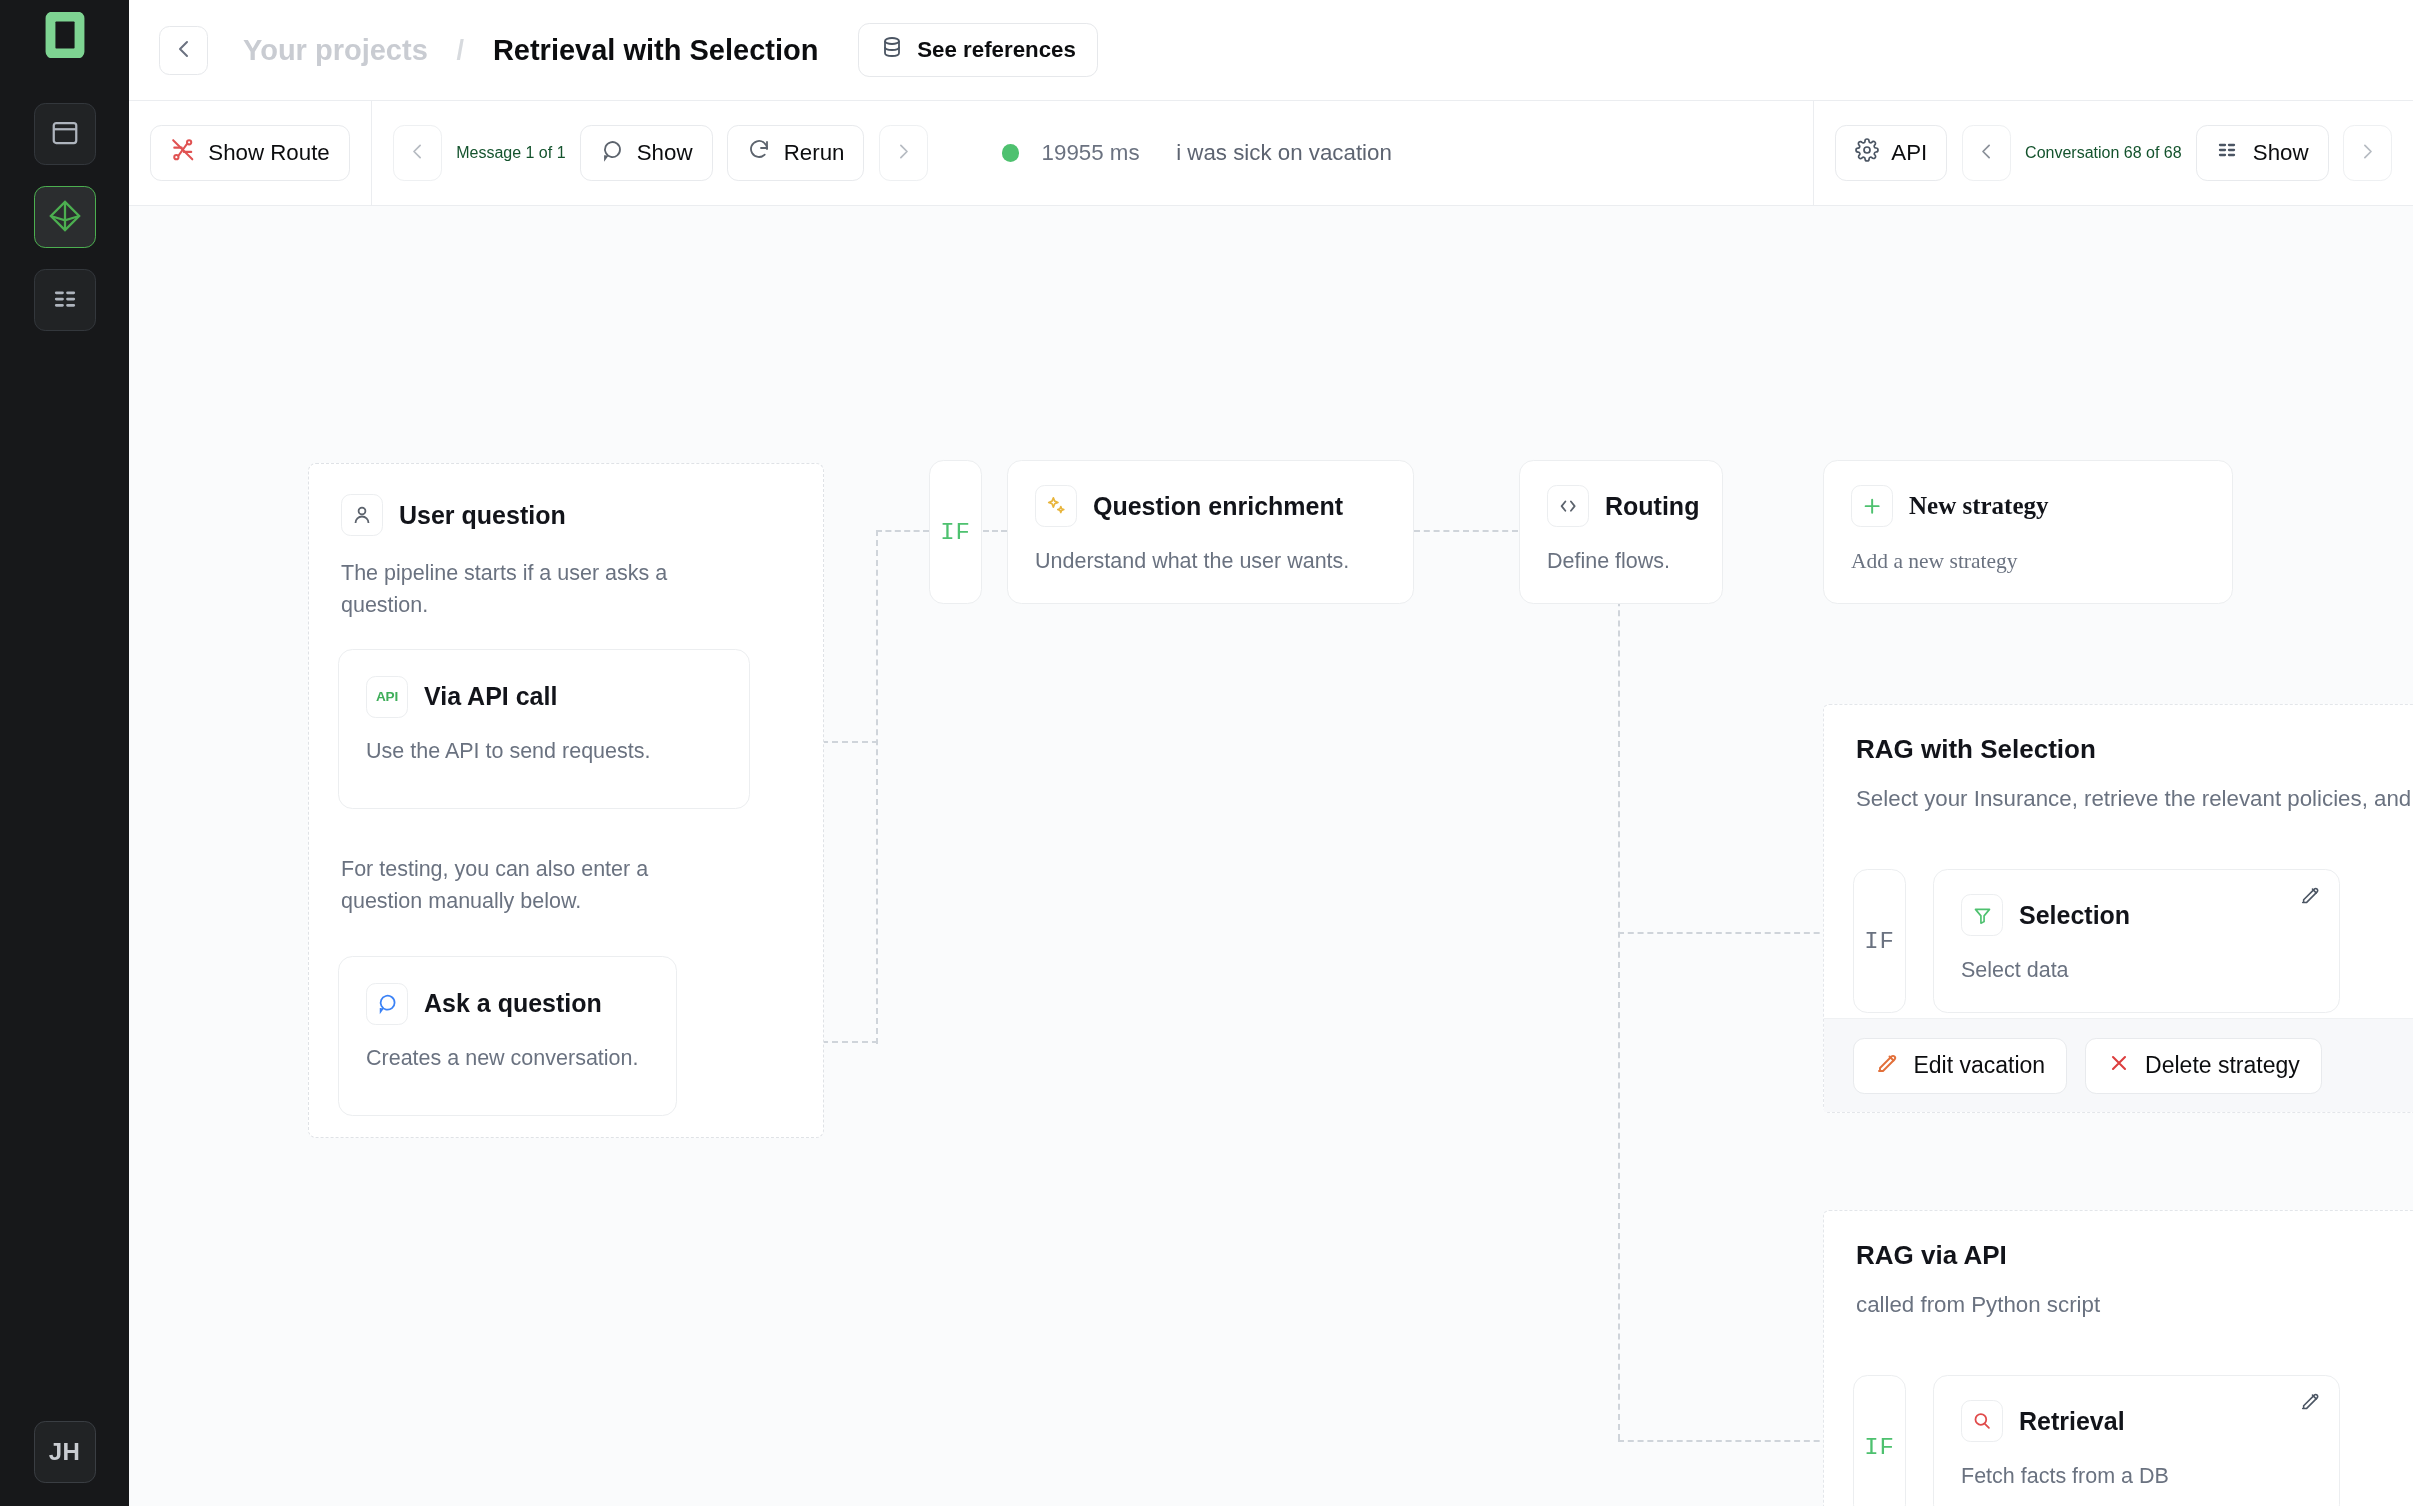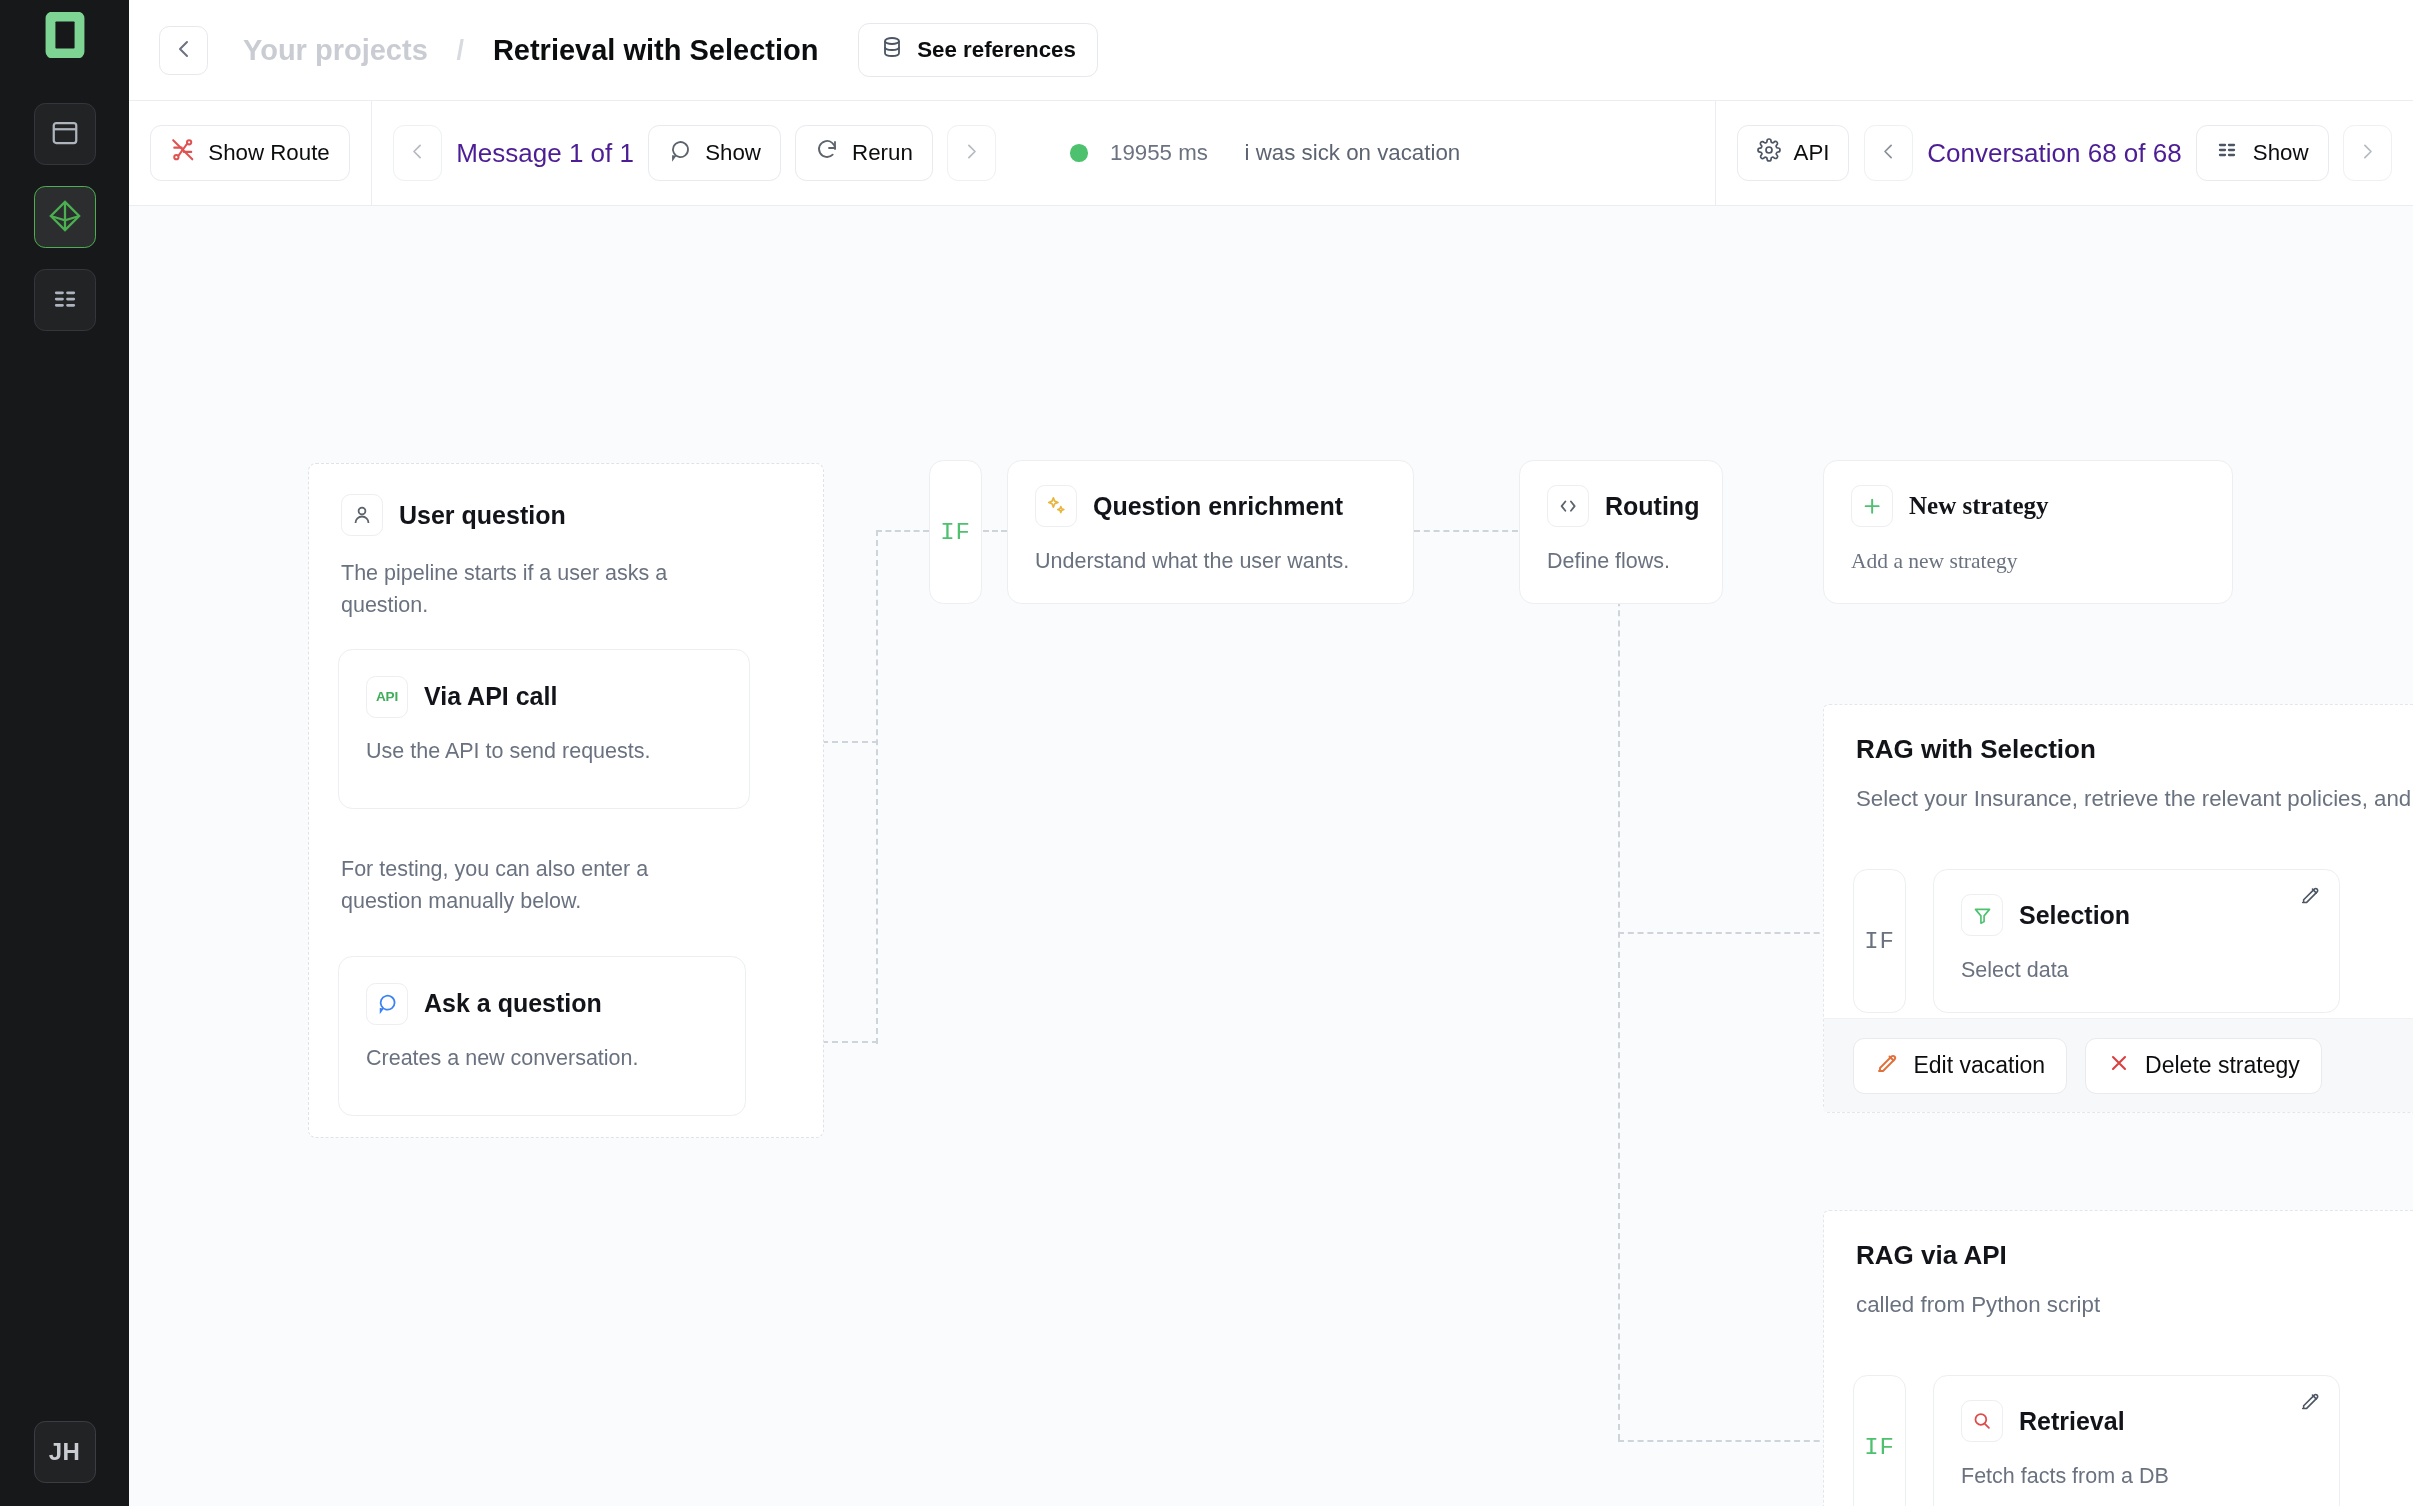--- a/index.html
+++ b/index.html
@@ -63,21 +63,21 @@
   
   .toolbar { height: 105px; flex: 0 0 105px; display:flex; align-items:stretch; border-bottom:0.8px solid #ebedf0; background:#fff; }
   .tb-seg { display:flex; align-items:center; padding: 0 21px; gap: 14.4px; border-right:0.8px solid #ebedf0; flex:0 0 auto; }
   .tb-seg.grow { flex:1 1 auto; border-right:0.8px solid #ebedf0; min-width:0; }
   .tb-btn {
     height: 56px; border-radius: 11.2px; border:0.8px solid #e8eaed; background:#fff;
     display:flex; align-items:center; gap: 12.8px; padding: 0 19px;
     font-size: 22.3px; color:#0c0d0f; font-weight:500; flex:0 0 auto;
   }
   .tb-sq { width:49px; height:56px; border-radius:11.2px; border:0.8px solid #eef0f2; background:#fff; display:flex;align-items:center;justify-content:center; flex:0 0 auto;}
-  .tb-label { font-size: 26px; color:#4c1d95; white-space: nowrap; }
+  .tb-label { font-size: 16px; color:#14532d; white-space: nowrap; }
   .dot { width: 17.6px; height:17.6px; border-radius:50%; background:#4ec16f; flex:0 0 auto; }
   .ms { font-size: 22.3px; color:#6b7280; margin-left: 8px; white-space:nowrap;}
   .qtext { font-size: 22.3px; color:#5d6471; margin-left: 22.3px; white-space:nowrap; overflow:hidden; }
 
   
   .canvas { flex:1 1 auto; position: relative; background:#fafbfc; overflow: hidden; }
 
   .node-card {
     position:absolute; background:#fff; border:0.8px solid #eceef0; border-radius: 14.4px;
   }
@@ -321,21 +321,21 @@
                 <span class="api-ico-txt">API</span>
               </div>
               <div class="node-title">Via API call</div>
             </div>
             <div class="node-desc" style="margin-top:17.6px;">Use the API to send requests.</div>
           </div>
         </div>
 
         <div class="node-desc" style="position:absolute; left:32px; top:389px; width:391px;">For testing, you can also enter a question manually below.</div>
 
-        <div class="node-card" style="left:29px; top:492px; width:408px; height:160px;">
+        <div class="node-card" style="left:29px; top:492px; width:339px; height:160px;">
           <div style="padding: 25.5px 27px;">
             <div class="node-head">
               <div class="node-ico">
                 <svg width="22.3" height="22.3" viewBox="0 0 24 24" fill="none" stroke="#3b82f6" stroke-width="1.9">
                     <path d="M20 11.5a7.5 7.5 0 11-3.1-6.05A7.5 7.5 0 0120 11.5z"></path>
                     <path d="M7.5 17.5L5 21v-3.8"></path>
                   </svg>
               </div>
               <div class="node-title">Ask a question</div>
             </div>

